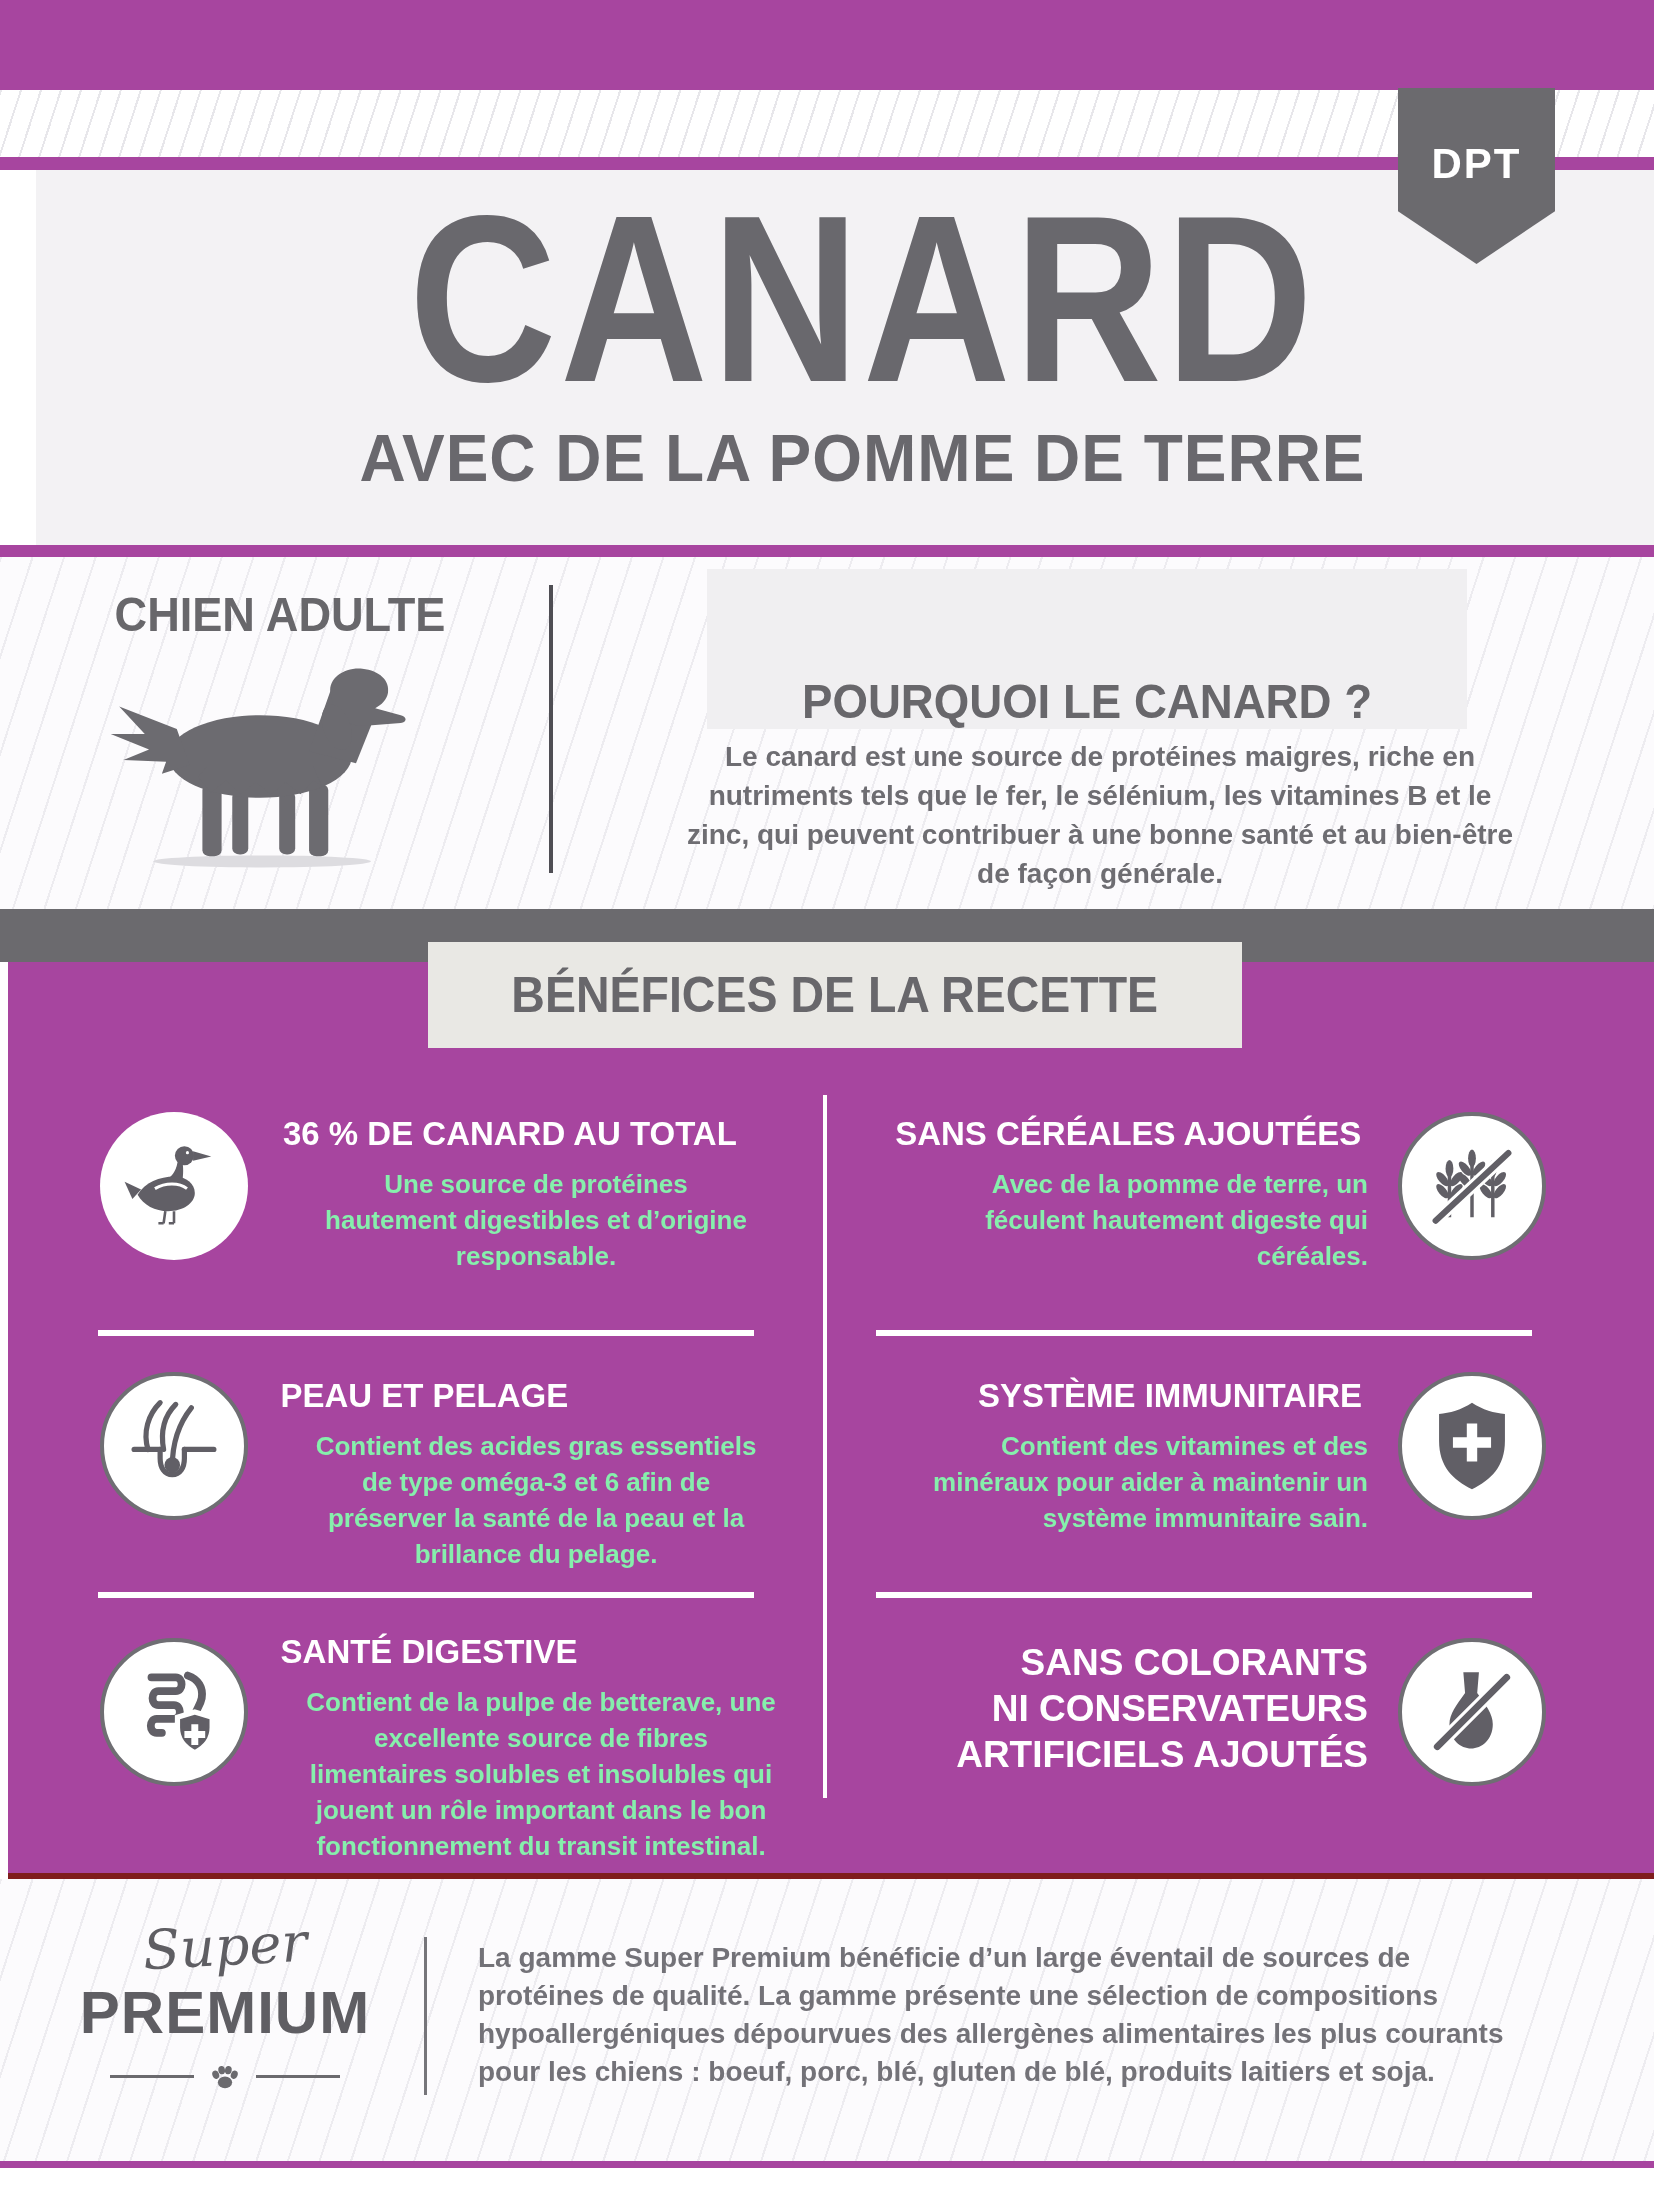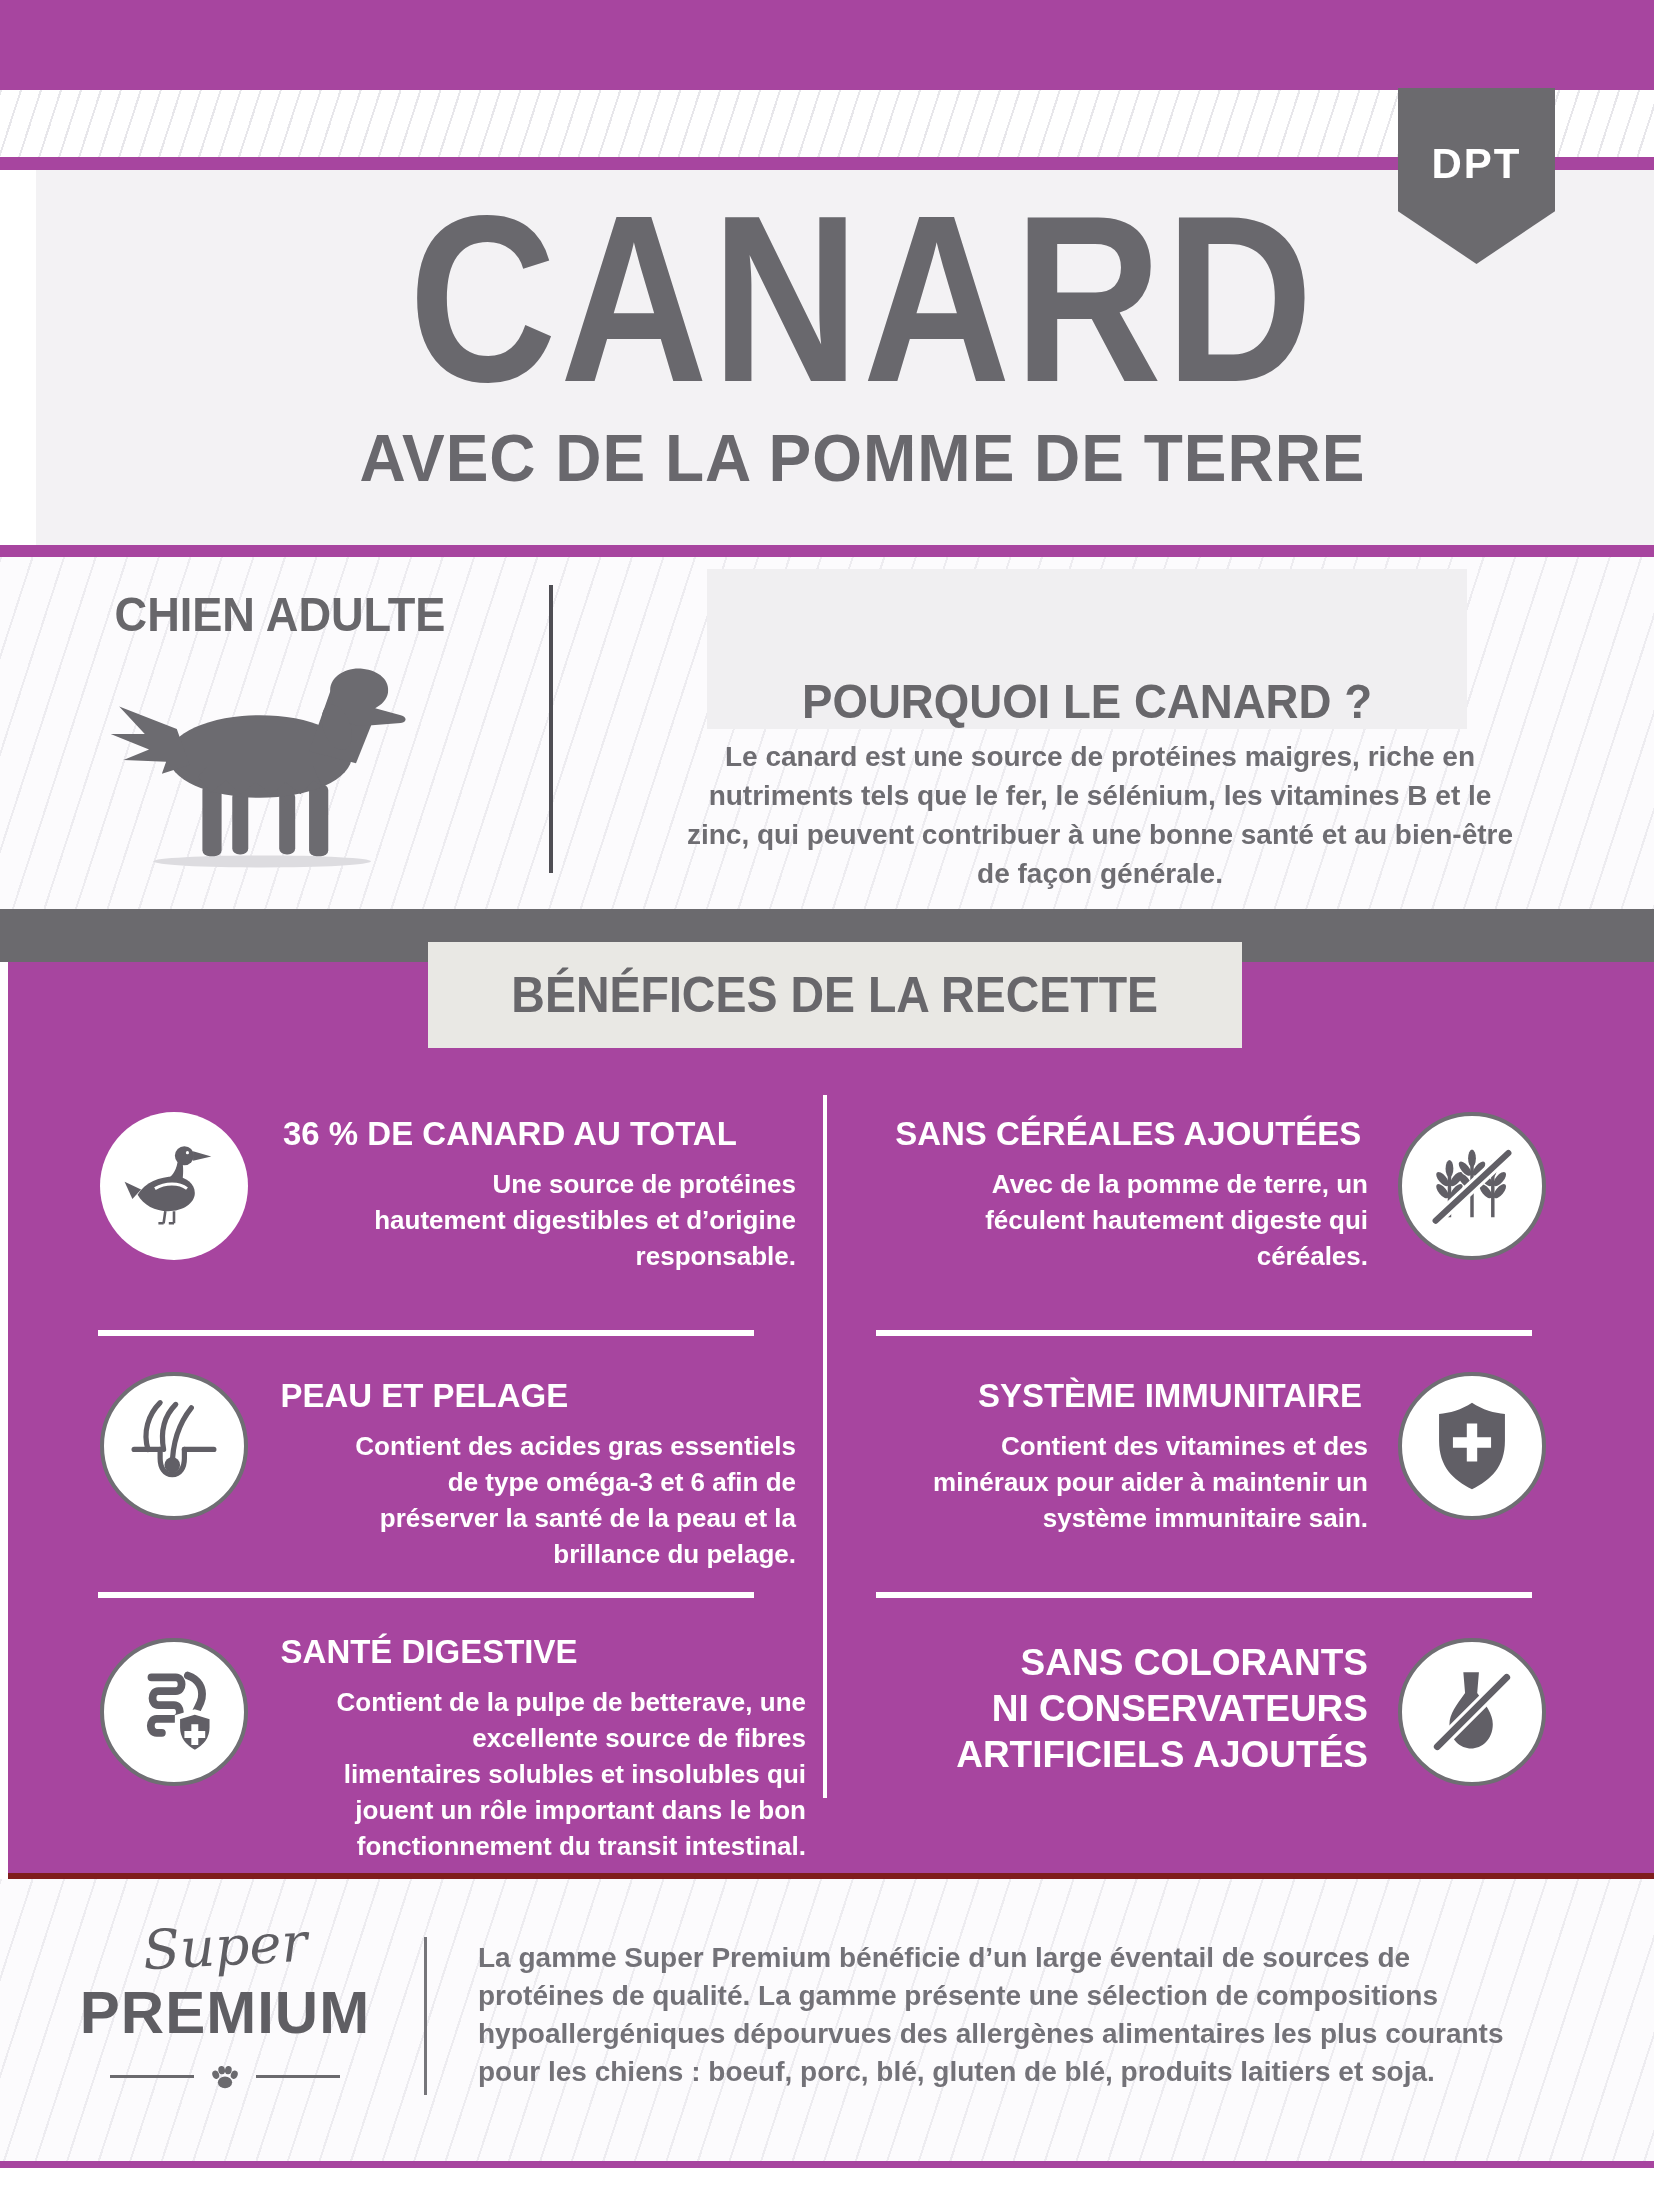--- a/index.html
+++ b/index.html
@@ -52,22 +52,22 @@
   .btitle .t{font-size:50px;font-weight:bold;color:#68676b;transform:scaleX(.93);white-space:nowrap;}
   .cline{left:815px;top:133px;width:4px;height:703px;background:#ffffff;}
 
   .circle{width:148px;height:148px;border-radius:50%;background:#ffffff;box-sizing:border-box;
     display:flex;align-items:center;justify-content:center;}
   .ring{border:4px solid #6f6e73;}
   .circle svg{width:104px;height:104px;}
 
   .bt{font-size:34px;font-weight:bold;color:#ffffff;white-space:nowrap;}
   .bt>span{display:inline-block;transform:scaleX(.97);}
-  .bb{font-size:26px;line-height:36px;font-weight:600;color:#ffffff;}
-  .lcol{text-align:right;}
+  .bb{font-size:26px;line-height:36px;font-weight:600;color:#86efac;}
+  .lcol{text-align:center;}
   .rcol{text-align:right;}
   .wdiv{height:6px;background:#ffffff;}
   .bigt{font-size:37px;line-height:46px;font-weight:bold;color:#ffffff;}
 
   
   .footer{left:0;top:1879px;width:1654px;height:282px;}
   .logo{left:70px;top:36px;width:310px;text-align:center;color:#5f5e63;}
   .super{font-family:"DejaVu Serif", serif;font-style:italic;font-size:54px;transform:rotate(-3deg);display:inline-block;}
   .premium{font-size:60px;font-weight:800;letter-spacing:1px;margin-top:0px;}
   .pawrow{display:flex;align-items:center;justify-content:center;gap:10px;margin-top:10px;}

